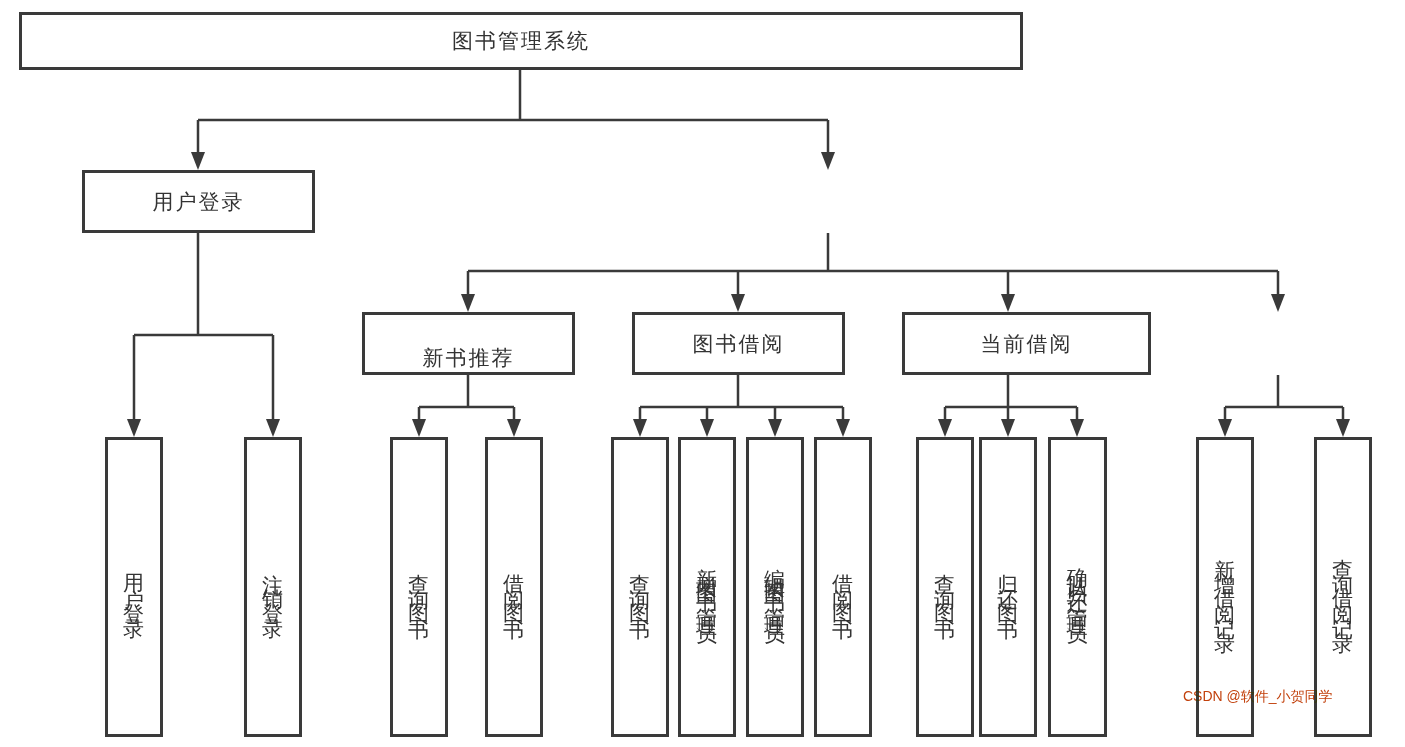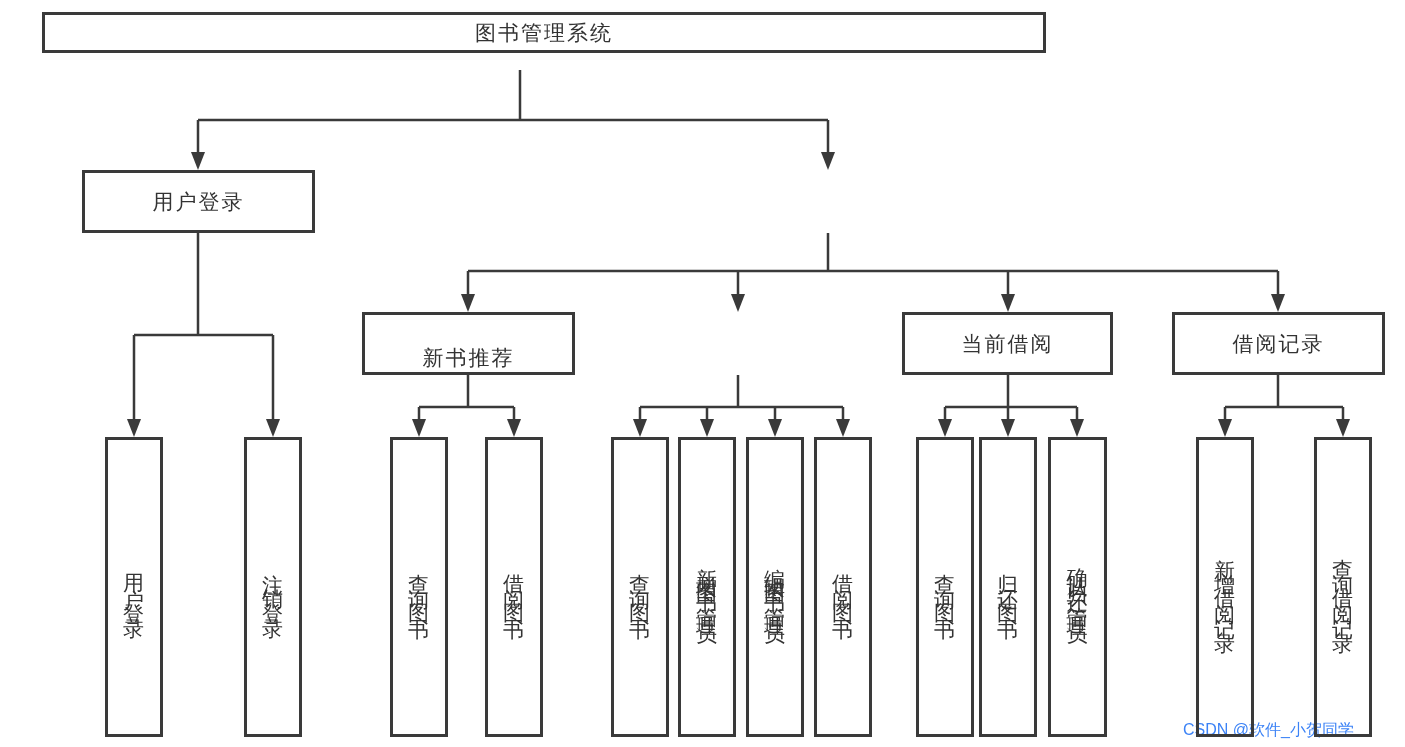--- a/index.html
+++ b/index.html
@@ -46,23 +46,23 @@
   .vbox span {
     writing-mode: vertical-rl;
     text-orientation: mixed;
     letter-spacing: 15px;
     line-height: 1;
   }
   .vbox.tight span { letter-spacing: 8px; }
   .watermark {
     position: absolute;
     left: 1183px;
-    top: 720px;
-    color: #3b82f6;
-    font-size: 16px;
+    top: 688px;
+    color: #c2410c;
+    font-size: 14px;
     white-space: nowrap;
     mix-blend-mode: darken;
     z-index: 5;
   }
 </style>
 </head>
 <body>
 
 <div class="canvas">
 
@@ -98,36 +98,36 @@
       <polygon points="768,419 782,419 775,437"></polygon>
       <polygon points="836,419 850,419 843,437"></polygon>
       <polygon points="938,419 952,419 945,437"></polygon>
       <polygon points="1001,419 1015,419 1008,437"></polygon>
       <polygon points="1070,419 1084,419 1077,437"></polygon>
       <polygon points="1218,419 1232,419 1225,437"></polygon>
       <polygon points="1336,419 1350,419 1343,437"></polygon>
     </g>
   </svg>
 
-  <div class="hbox" style="left:19px; top:12px; width:1004px; height:41px;margin-left:23px;">
+  <div class="hbox" style="left:19px; top:12px; width:1004px; height:58px;">
     <span>图书管理系统</span>
   </div>
 
   <div class="hbox" style="left:82px; top:170px; width:233px; height:63px;">
     <span>用户登录</span>
   </div>
 
   <div class="hbox" style="left:362px; top:312px; width:213px; height:63px;align-items:flex-end;">
     <span>新书推荐</span>
   </div>
-  <div class="hbox" style="left:902px; top:312px; width:211px; height:63px;font-family:Liberation Mono, monospace;">
+  <div class="hbox" style="left:632px; top:312px; width:213px; height:63px;">
+    <span>图书借阅</span>
+  </div>
+  <div class="hbox" style="left:902px; top:312px; width:249px; height:63px;font-family:Liberation Mono, monospace;">
     <span>当前借阅</span>
-  </div>
-  <div class="hbox" style="left:1172px; top:312px; width:213px; height:63px;">
-    <span>借阅记录</span>
   </div>
 
   <div class="vbox" style="left:105px;">
     <span>用户登录</span>
   </div>
   <div class="vbox" style="left:244px;">
     <span>注销登录</span>
   </div>
 
   <div class="vbox" style="left:390px;">

